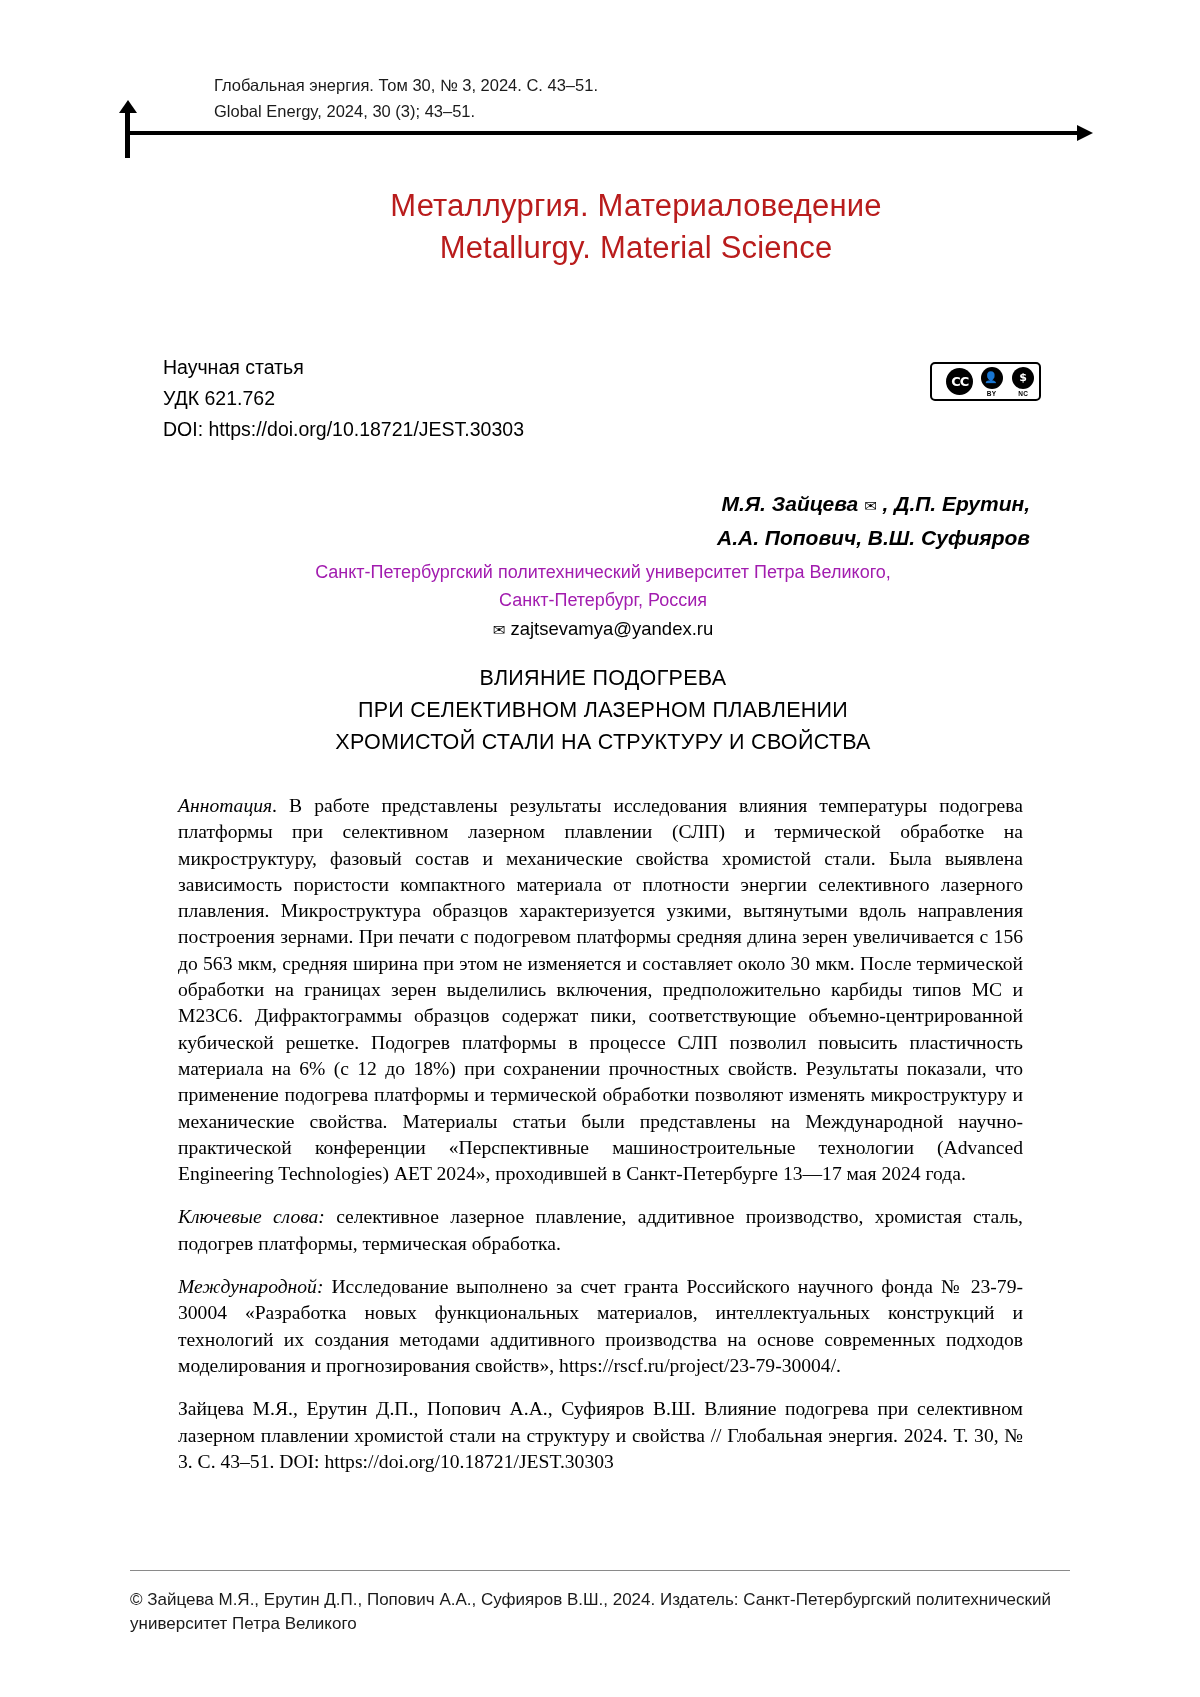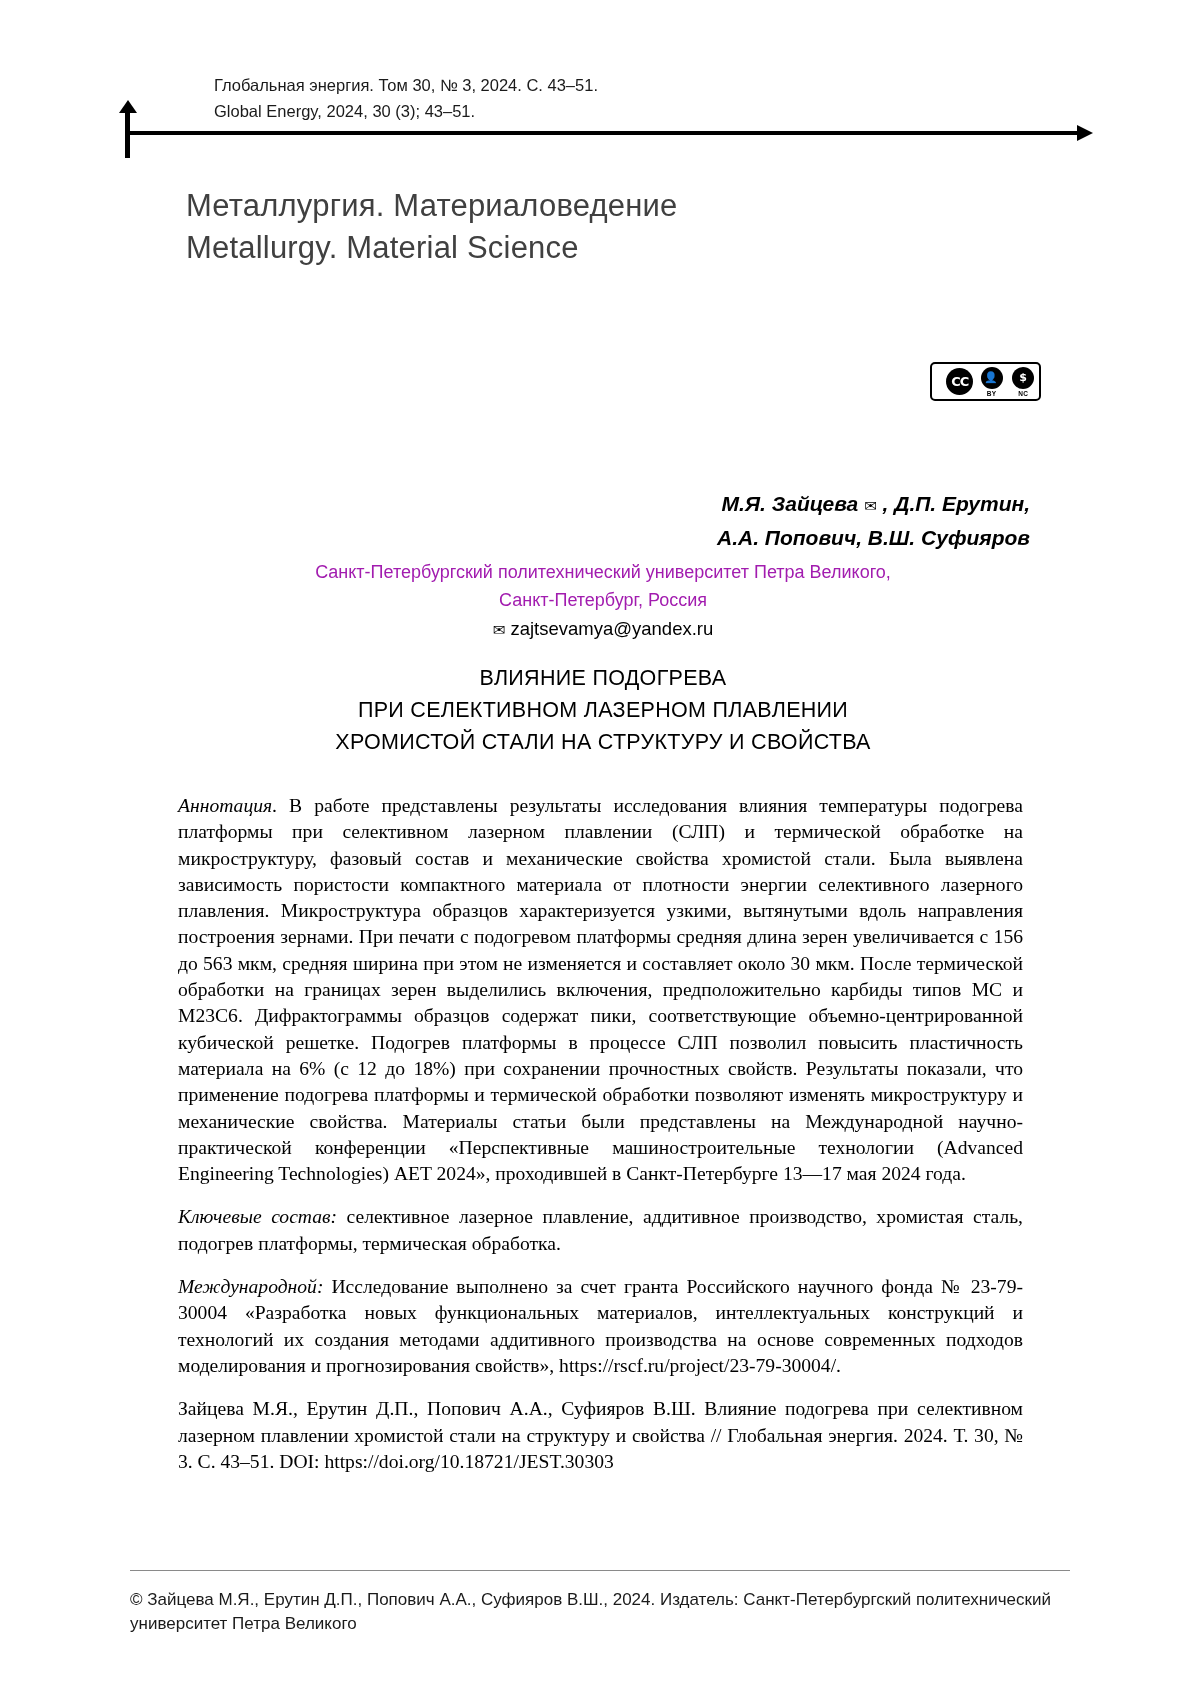--- a/index.html
+++ b/index.html
@@ -81,22 +81,23 @@
   
   .section-heading {
     position: absolute;
     left: 186px;
     top: 185px;
     width: 900px;
   }
   .section-heading .sh-line {
     font-size: 31px;
     line-height: 42px;
-    color: #404040;
+    color: #b91c1c;
     letter-spacing: 0.2px;
+    text-align: center;
   }
 
   
   .meta-block {
     position: absolute;
     left: 163px;
     top: 352px;
     width: 640px;
   }
   .meta-block .m-line {
@@ -291,20 +292,25 @@
     <div class="vbar"></div>
     <div class="hbar"></div>
     <div class="right-arrow"></div>
   </div>
 
   <div class="section-heading">
     <div class="sh-line">Металлургия. Материаловедение</div>
     <div class="sh-line">Metallurgy. Material Science</div>
   </div>
 
+  <div class="meta-block">
+    <div class="m-line">Научная статья</div>
+    <div class="m-line">УДК 621.762</div>
+    <div class="m-line">DOI: https://doi.org/10.18721/JEST.30303</div>
+  </div>
 
   <div class="cc-badge">
     <div class="cc-main">
       <div class="cc-circle">CC</div>
     </div>
     <div class="cc-item">
       <div class="cc-ic">👤</div>
       <div class="cc-lb">BY</div>
     </div>
     <div class="cc-item">
@@ -338,21 +344,21 @@
     <div class="t-line">ХРОМИСТОЙ СТАЛИ НА СТРУКТУРУ И СВОЙСТВА</div>
   </div>
 
   <div class="body-col">
 
     <p>
       <span class="lead">Аннотация</span><span>. В работе представлены результаты исследования влияния температуры подогрева платформы при селективном лазерном плавлении (СЛП) и термической обработке на микроструктуру, фазовый состав и механические свойства хромистой стали. Была выявлена зависимость пористости компактного материала от плотности энергии селективного лазерного плавления. Микроструктура образцов характеризуется узкими, вытянутыми вдоль направления построения зернами. При печати с подогревом платформы средняя длина зерен увеличивается с 156 до 563 мкм, средняя ширина при этом не изменяется и составляет около 30 мкм. После термической обработки на границах зерен выделились включения, предположительно карбиды типов МС и М23С6. Дифрактограммы образцов содержат пики, соответствующие объемно-центрированной кубической решетке. Подогрев платформы в процессе СЛП позволил повысить пластичность материала на 6% (с 12 до 18%) при сохранении прочностных свойств. Результаты показали, что применение подогрева платформы и термической обработки позволяют изменять микроструктуру и механические свойства. Материалы статьи были представлены на Международной научно-практической конференции «Перспективные машиностроительные технологии (Advanced Engineering Technologies) AET 2024», проходившей в Санкт-Петербурге 13—17 мая 2024 года.</span>
     </p>
 
     <p>
-      <span class="lead-kw">Ключевые состав:</span><span> селективное лазерное плавление, аддитивное производство, хромистая сталь, подогрев платформы, термическая обработка.</span>
+      <span class="lead-kw">Ключевые слова:</span><span> селективное лазерное плавление, аддитивное производство, хромистая сталь, подогрев платформы, термическая обработка.</span>
     </p>
 
     <p>
       <span class="lead-kw">Международной:</span><span> Исследование выполнено за счет гранта Российского научного фонда № 23-79-30004 «Разработка новых функциональных материалов, интеллектуальных конструкций и технологий их создания методами аддитивного производства на основе современных подходов моделирования и прогнозирования свойств», https://rscf.ru/project/23-79-30004/.</span>
     </p>
 
 
     <p>Зайцева М.Я., Ерутин Д.П., Попович А.А., Суфияров В.Ш. Влияние подогрева при селективном лазерном плавлении хромистой стали на структуру и свойства // Глобальная энергия. 2024. Т. 30, № 3. С. 43–51. DOI: https://doi.org/10.18721/JEST.30303</p>
 
   </div>

